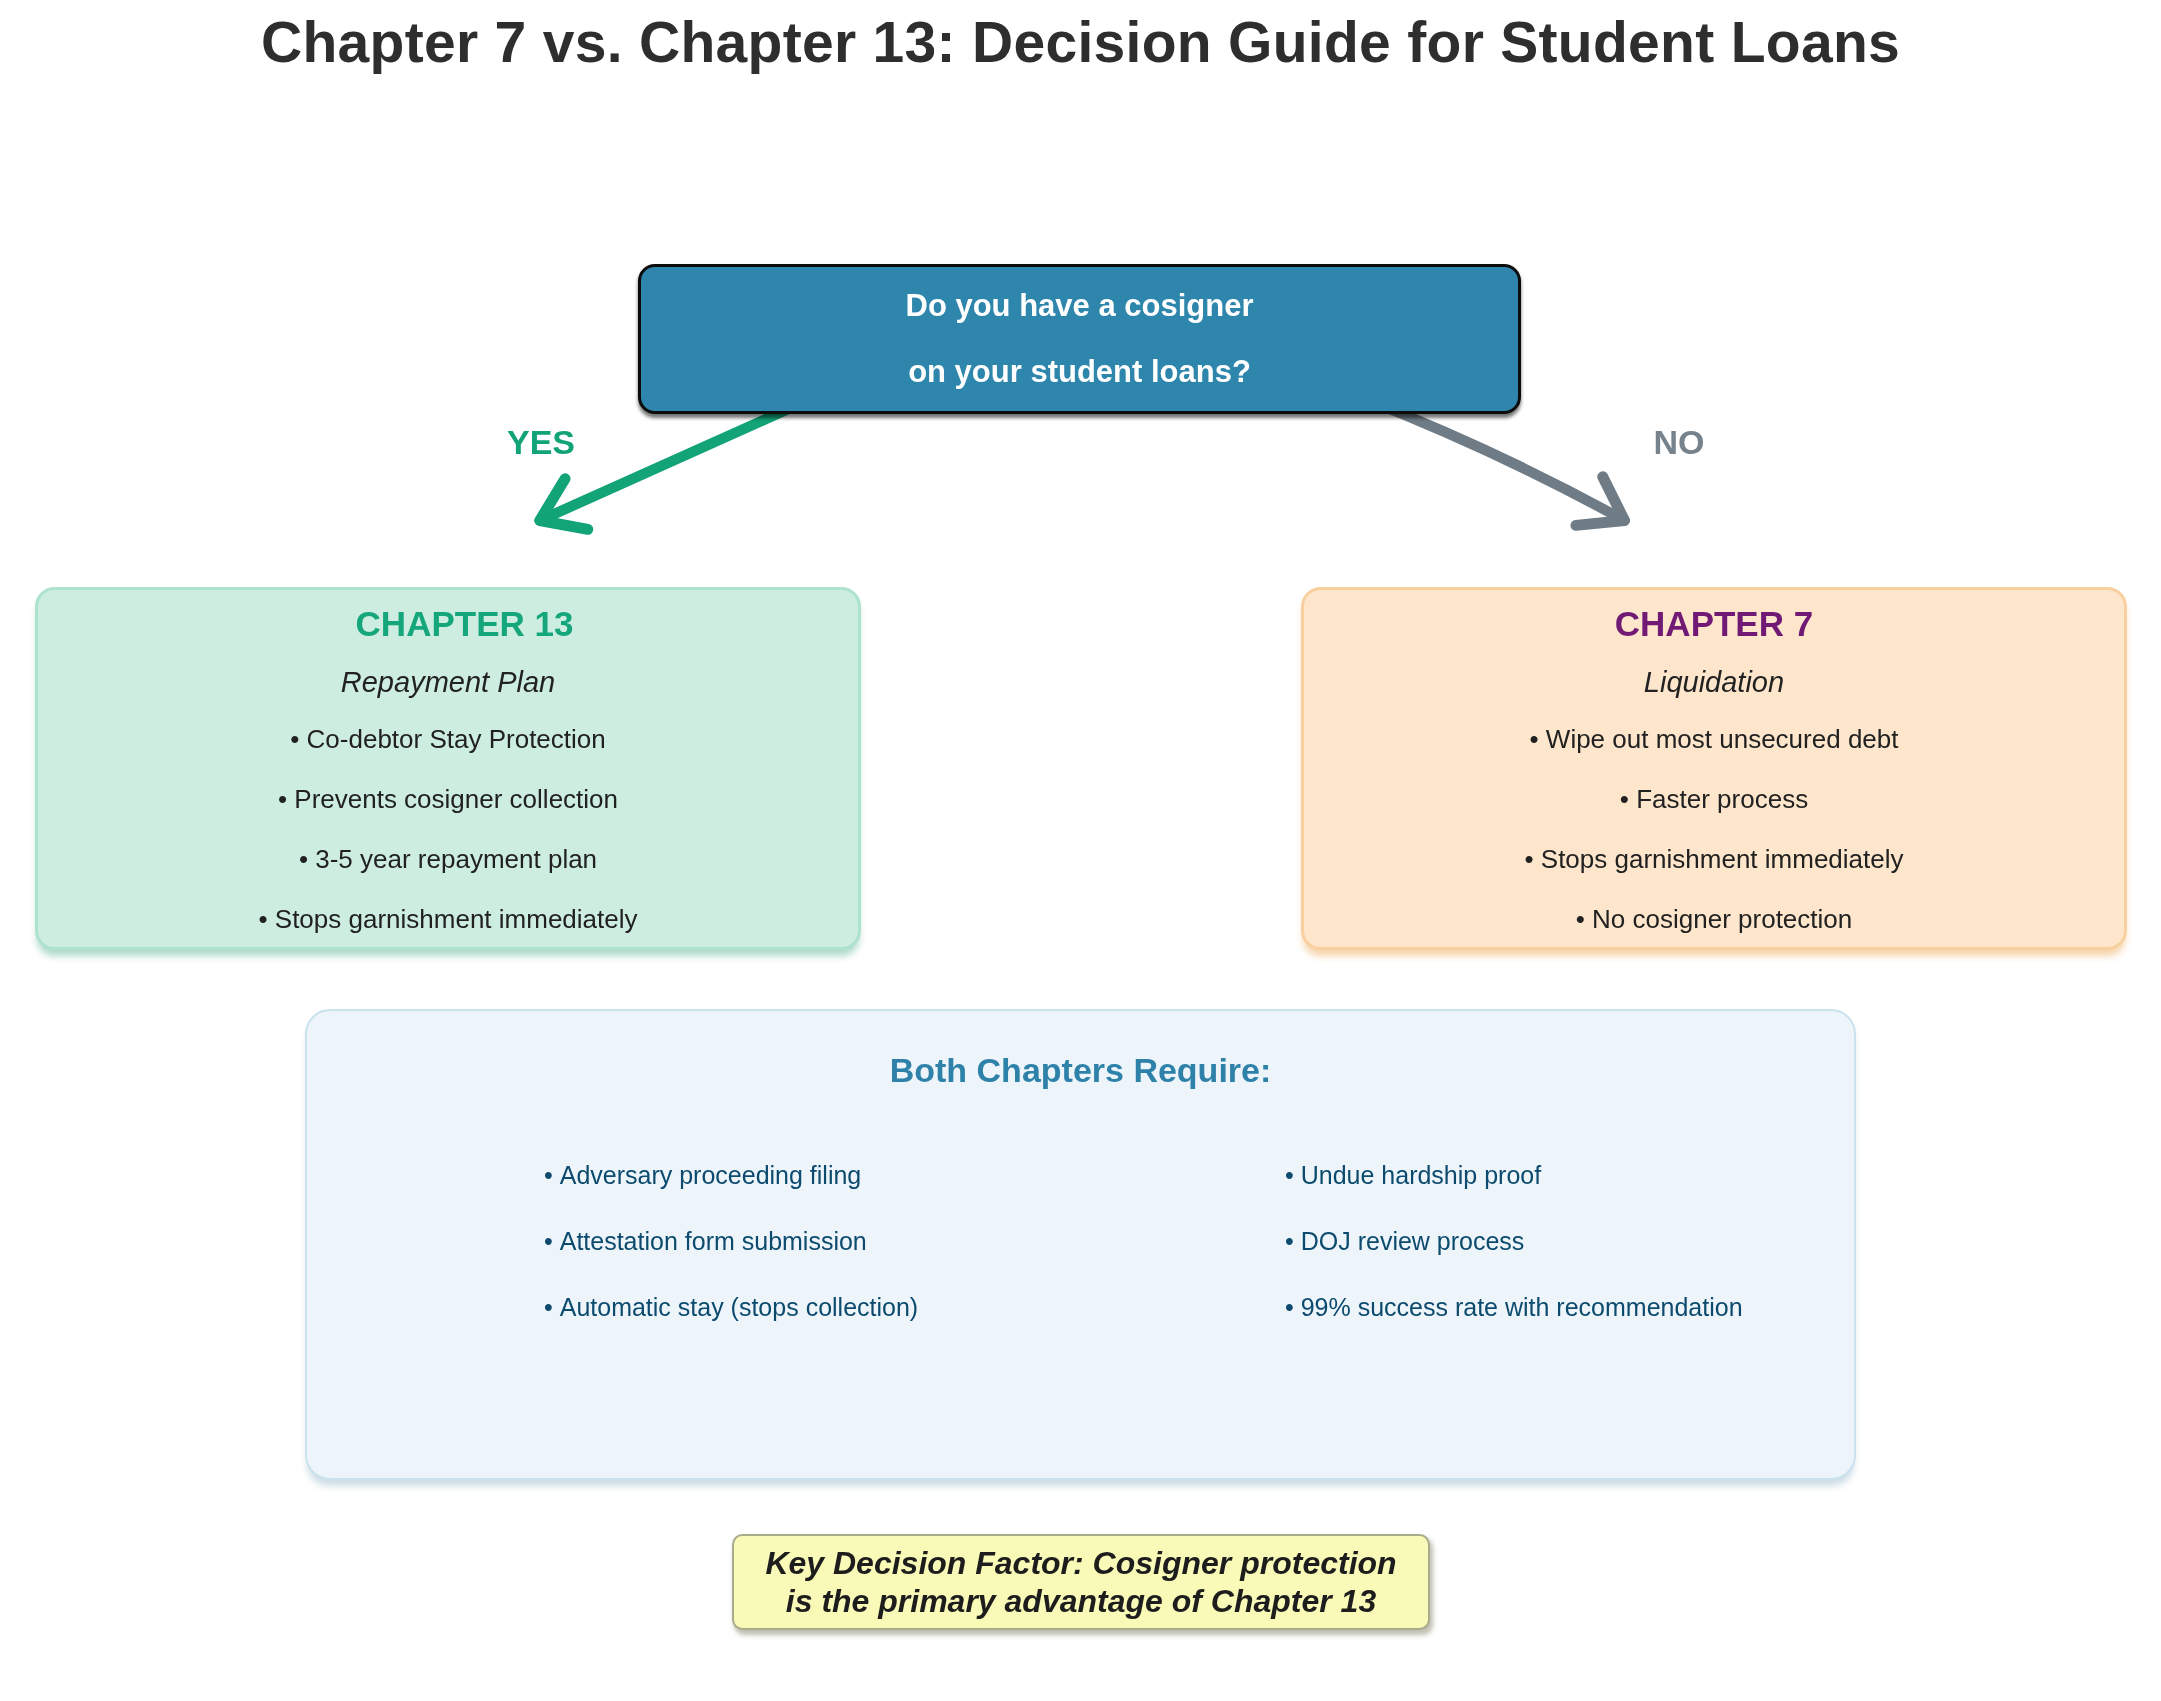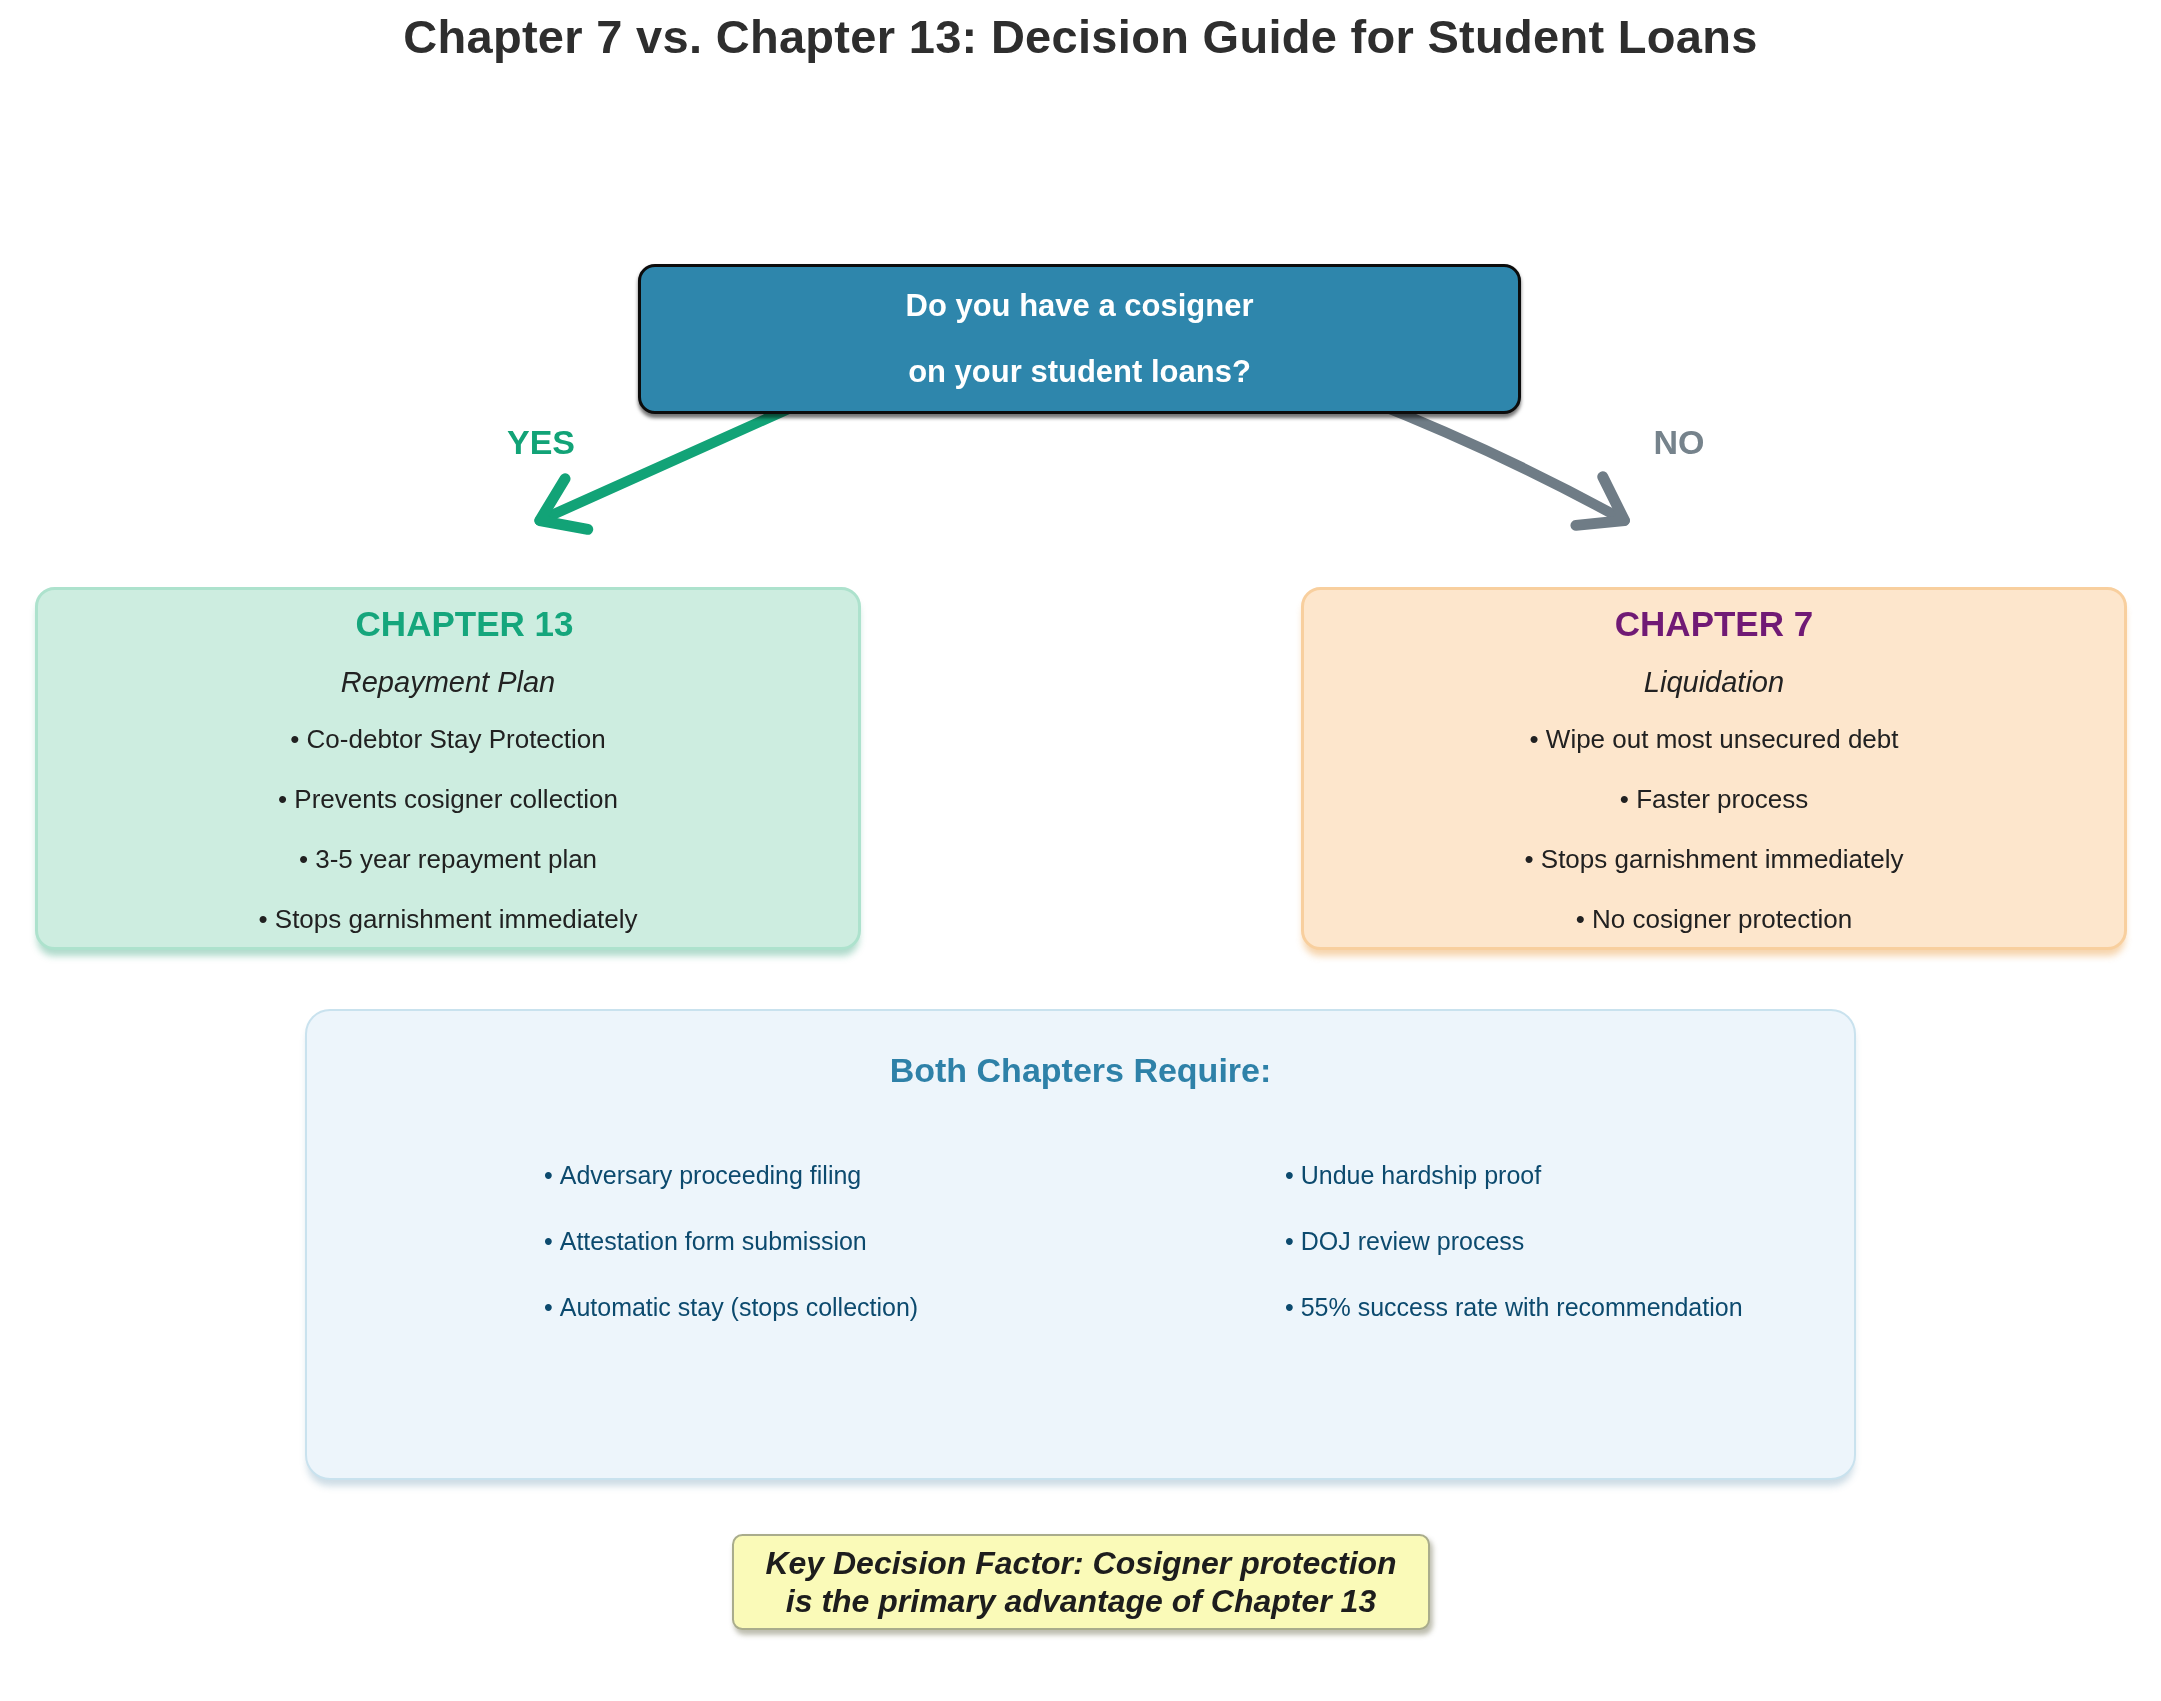--- a/index.html
+++ b/index.html
@@ -2,21 +2,21 @@
 <html style="font-size:10.4px"><head>
 <meta charset="utf-8">
 <style>
   html,body{margin:0;padding:0;background:#ffffff;}
   .canvas{
     position:relative;width:2161px;height:1702px;background:#ffffff;overflow:hidden;
     font-family:"Liberation Sans", sans-serif;color:#212121;
   }
   .title{
     position:absolute;top:9px;left:0;width:100%;margin:0;
-    text-align:center;font-size:47px;font-weight:bold;color:#2e2e2e;letter-spacing:0.3px;
+    text-align:center;font-size:57px;font-weight:bold;color:#2e2e2e;letter-spacing:0.3px;
   }
   svg.arrows{position:absolute;left:0;top:0;width:2161px;height:1702px;}
   .decision-box{
     position:absolute;left:638px;top:264px;width:883px;height:150px;box-sizing:border-box;
     background:#2E86AC;border:3.9px solid #0c0c0c;border-radius:17px;
     box-shadow:0 3.9px 3.9px rgba(0,0,0,0.55);
     display:flex;flex-direction:column;justify-content:center;gap:30px;
     color:#ffffff;font-size:31px;font-weight:bold;text-align:center;
   }
   .branch-label{position:absolute;top:423px;transform:translateX(-50%);font-size:34px;font-weight:bold;}
@@ -109,21 +109,21 @@
     <h2>Both Chapters Require:</h2>
     <div class="both-cols">
       <ul>
         <li class="bullet">Adversary proceeding filing</li>
         <li class="bullet">Attestation form submission</li>
         <li class="bullet">Automatic stay (stops collection)</li>
       </ul>
       <ul>
         <li class="bullet">Undue hardship proof</li>
         <li class="bullet">DOJ review process</li>
-        <li class="bullet">55% success rate with recommendation</li>
+        <li class="bullet">99% success rate with recommendation</li>
       </ul>
     </div>
   </section>
 
   <div class="note">Key Decision Factor: Cosigner protection is the primary advantage of Chapter 13</div>
 
 </div>
 
 
 </body></html>

